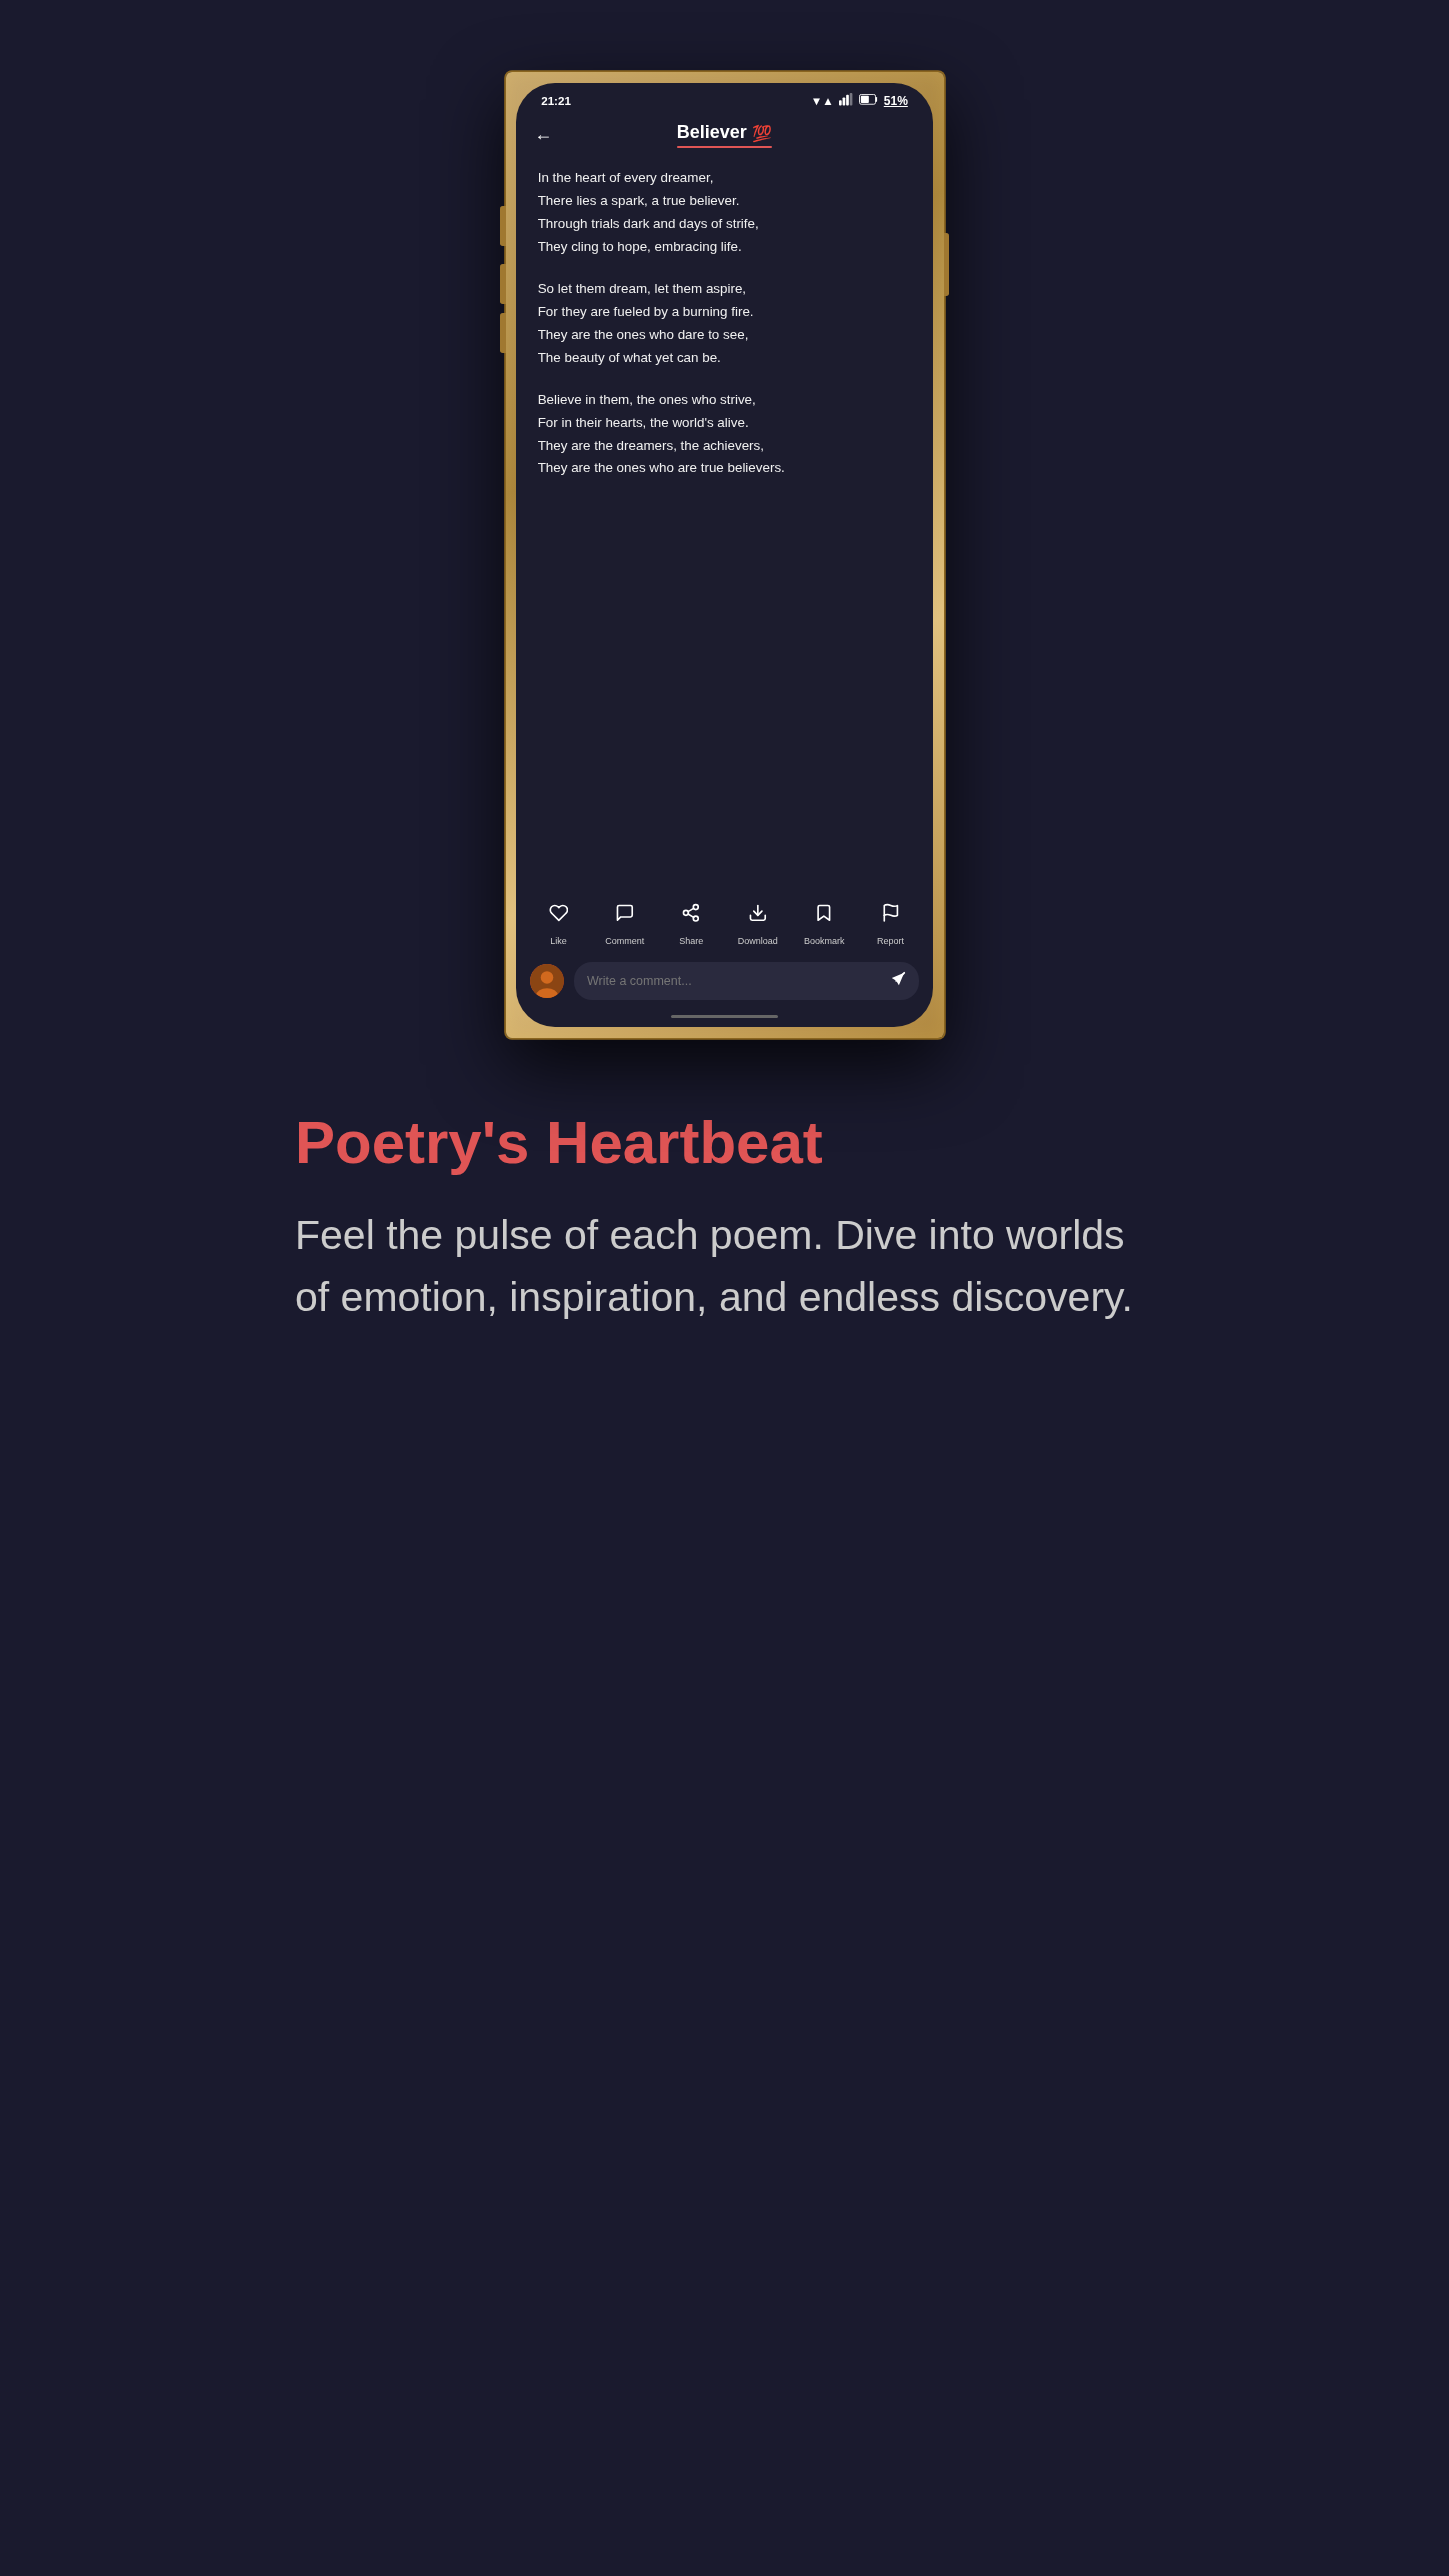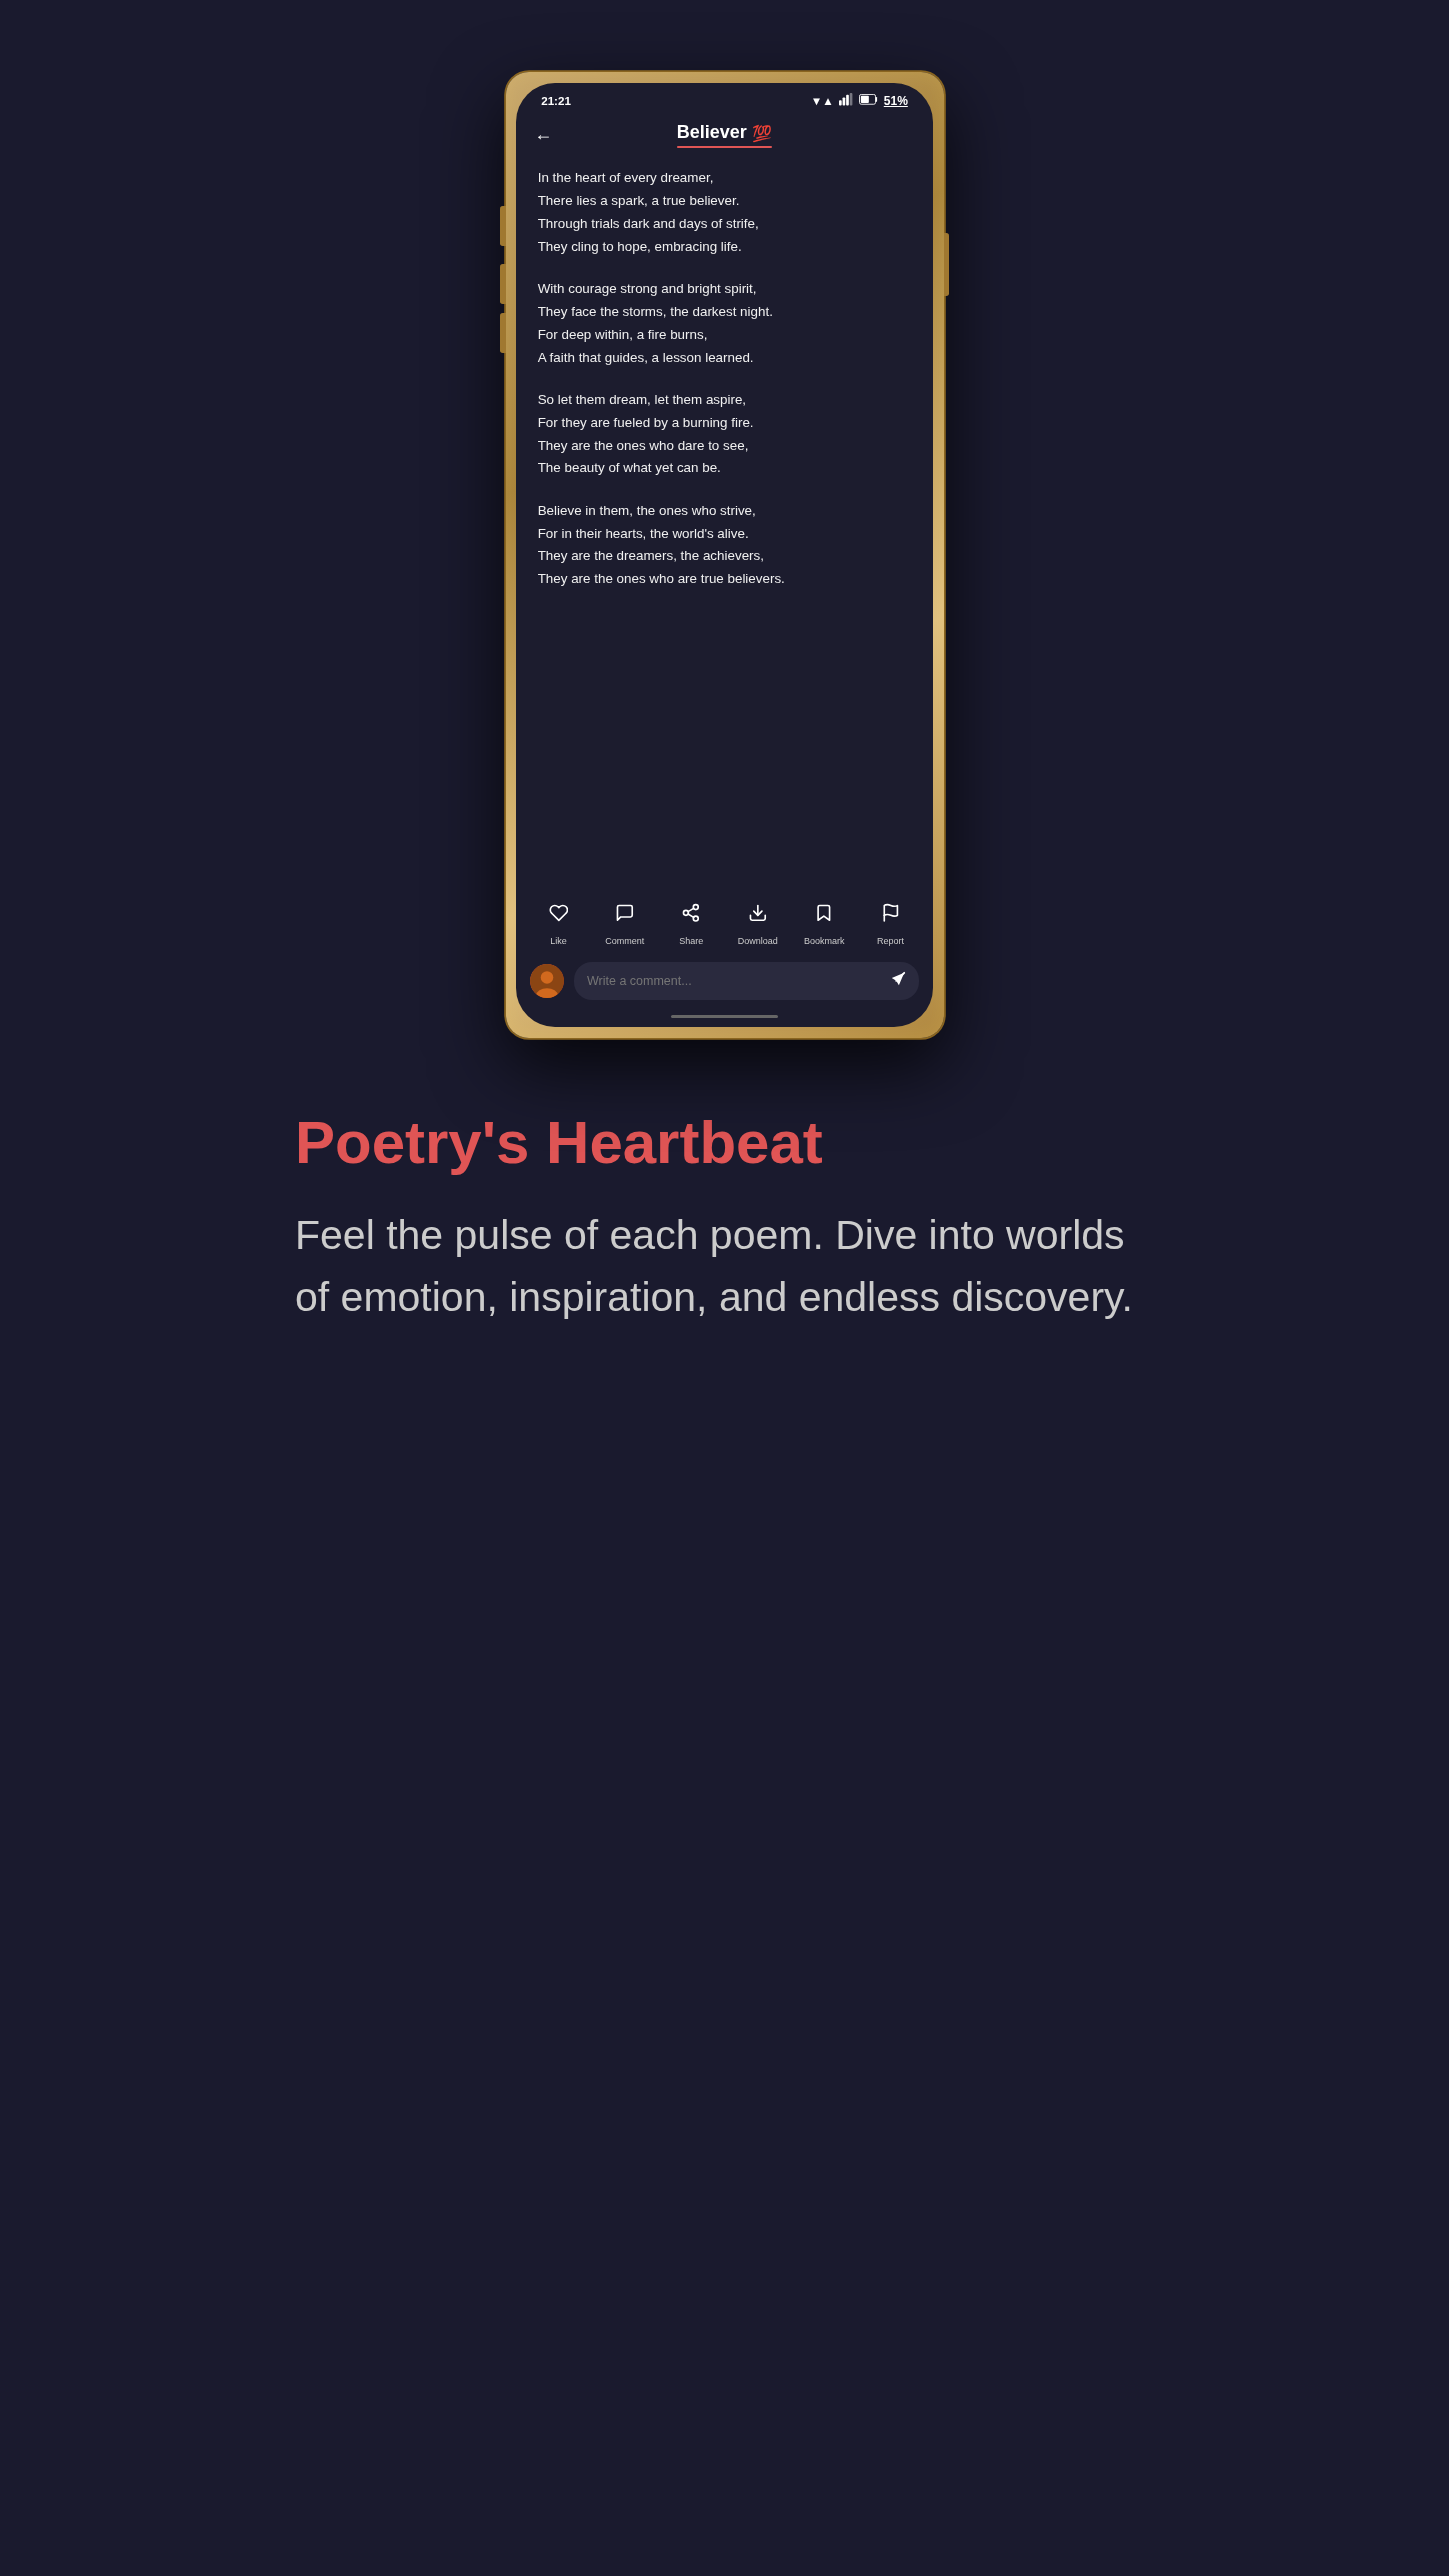--- a/index.html
+++ b/index.html
@@ -18,21 +18,21 @@
     .phone-wrapper {
       position: relative;
       width: 438px;
       height: 966px;
       margin-top: 18px;
     }
 
     .phone-frame {
       position: absolute;
       inset: 0;
-      border-radius: 23px;
+      border-radius: 6px;
       background: linear-gradient(145deg, #c9a96e, #a8833a, #e0c080, #b08840);
       padding: 10.7px;
       box-shadow:
         0 0 0 1.8px #8a6520,
         0 27px 72px rgba(0,0,0,0.8),
         inset 0 0 18px rgba(255,220,100,0.15);
     }
 
     .phone-screen {
       width: 100%;
@@ -308,21 +308,20 @@
           <div style="display:flex;align-items:flex-end;gap:5.4px;">
             <span class="poem-title">Believer</span>
             <span class="title-emoji">💯</span>
           </div>
           <div class="title-underline"></div>
         </div>
       </div>
 
       <div class="poem-content" id="poem-stanzas-container">
       <div class="poem-stanza">In the heart of every dreamer,<br>There lies a spark, a true believer.<br>Through trials dark and days of strife,<br>They cling to hope, embracing life.</div>
-          <div class="poem-stanza">With courage strong and bright spirit,<br>They face the storms, the darkest night.<br>For deep within, a fire burns,<br>A faith that guides, a lesson learned.</div>
           <div class="poem-stanza">So let them dream, let them aspire,<br>For they are fueled by a burning fire.<br>They are the ones who dare to see,<br>The beauty of what yet can be.</div>
           <div class="poem-stanza">Believe in them, the ones who strive,<br>For in their hearts, the world's alive.<br>They are the dreamers, the achievers,<br>They are the ones who are true believers.</div>
         </div>
 
       <div class="action-bar" id="action-bar-container">
       <div class="action-item">
       <span class="action-icon"><svg class="icon-svg" viewBox="0 0 24 24">
                 <path d="M20.84 4.61a5.5 5.5 0 0 0-7.78 0L12 5.67l-1.06-1.06a5.5 5.5 0 0 0-7.78 7.78l1.06 1.06L12 21.23l7.78-7.78 1.06-1.06a5.5 5.5 0 0 0 0-7.78z"></path>
               </svg></span>
       <span class="action-label">Like</span>

